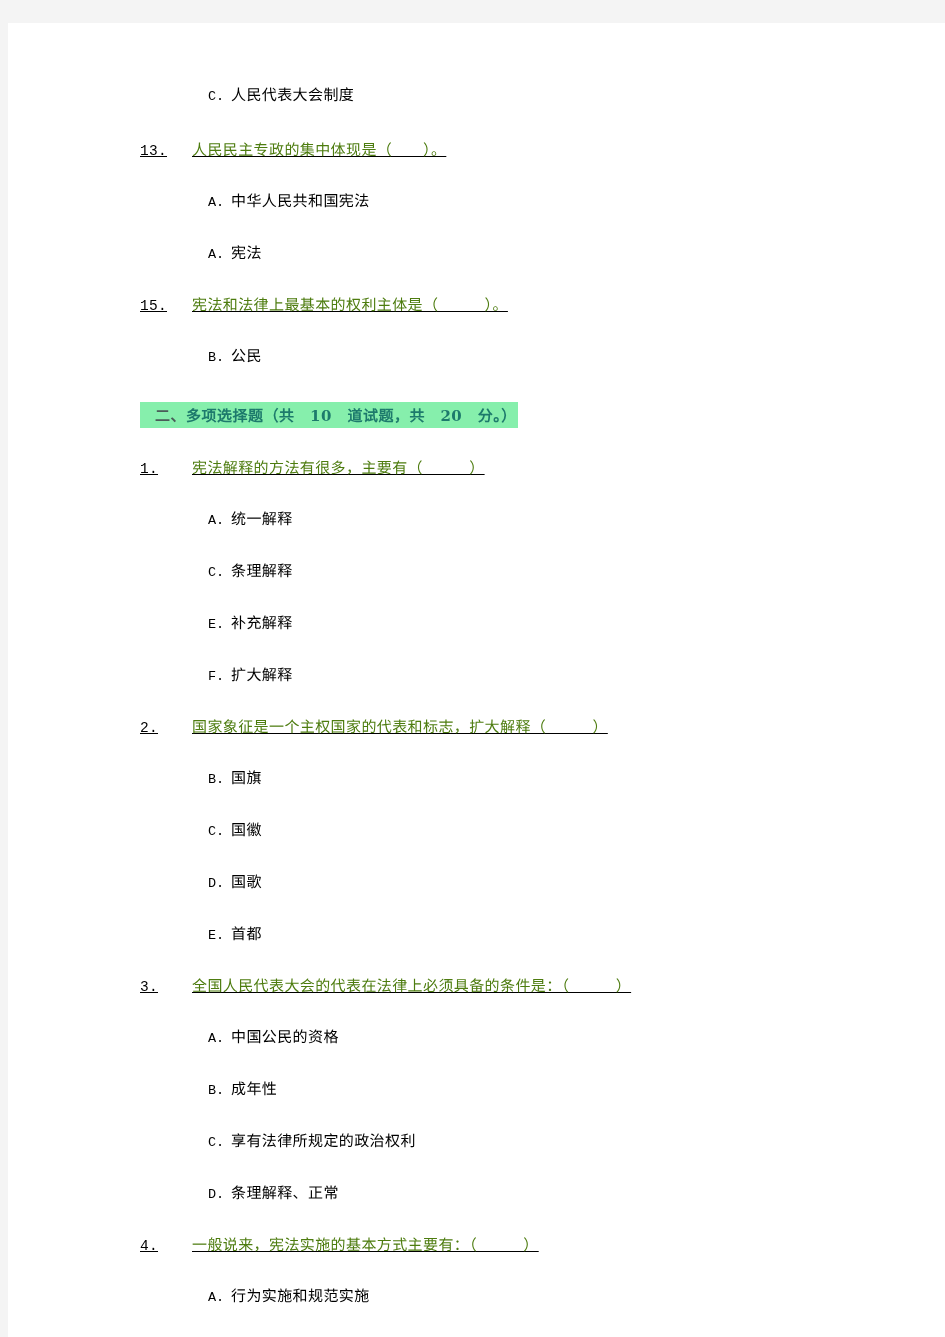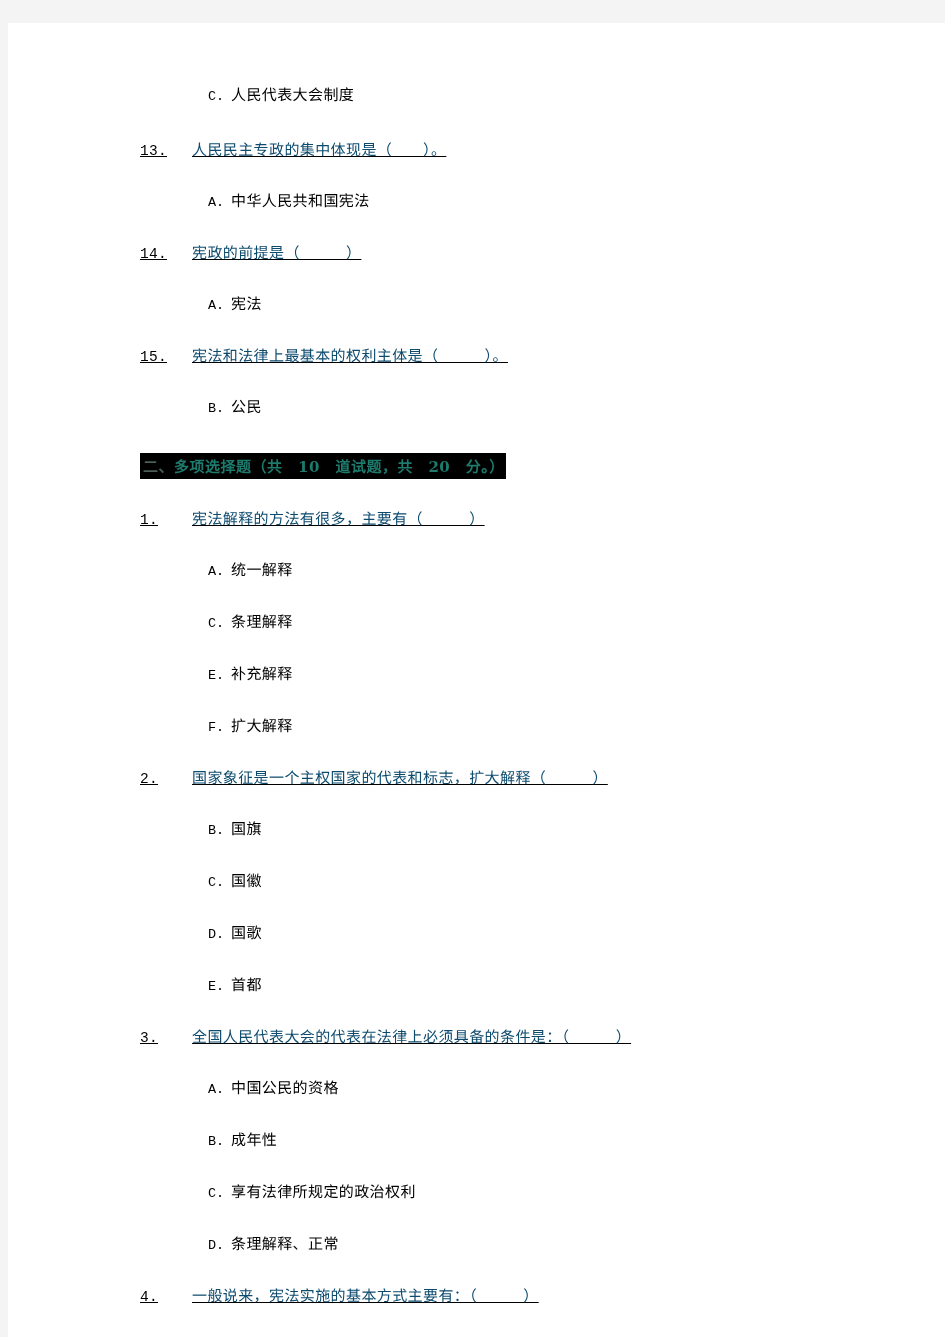--- a/index.html
+++ b/index.html
@@ -49,21 +49,21 @@
     width: 52px;
     flex: 0 0 52px;
     font-family: "Liberation Mono", "DejaVu Sans Mono", monospace;
     font-size: 14.5px;
     color: #000;
     letter-spacing: 0.3px;
   }
   .q-stem {
     font-family: "DejaVu Sans", "Liberation Sans", sans-serif;
     font-size: 15px;
-    color: #0c4a6e;
+    color: #4d7c0f;
     letter-spacing: 0.4px;
   }
 
   
   .opt-row {
     display: flex;
     align-items: baseline;
     margin-left: 68px;
     margin-bottom: 30px;
     white-space: nowrap;
@@ -83,22 +83,22 @@
   }
 
   
   .opt-row.top-orphan {
     margin-bottom: 33px;
   }
 
   
   .section-heading {
     display: inline-block;
-    background: #000000;
-    padding: 2px 1px 3px 3px;
+    background: #86efac;
+    padding: 2px 1px 3px 15px;
     margin: 6px 0 28px 0;
     white-space: nowrap;
     font-family: "DejaVu Serif", "Liberation Serif", serif;
     font-weight: bold;
     font-size: 15px;
     letter-spacing: 0.5px;
   }
   .section-index {
     color: #4a5d59;
   }
@@ -120,24 +120,20 @@
 
       <div class="q-row">
         <span class="q-num">13.</span>
         <span class="q-stem">人民民主专政的集中体现是（　　）。</span>
       </div>
       <div class="opt-row">
         <span class="opt-letter">A.</span>
         <span class="opt-text">中华人民共和国宪法</span>
       </div>
 
-      <div class="q-row">
-        <span class="q-num">14.</span>
-        <span class="q-stem">宪政的前提是（　　　）</span>
-      </div>
       <div class="opt-row">
         <span class="opt-letter">A.</span>
         <span class="opt-text">宪法</span>
       </div>
 
       <div class="q-row">
         <span class="q-num">15.</span>
         <span class="q-stem">宪法和法律上最基本的权利主体是（　　　）。</span>
       </div>
       <div class="opt-row">

